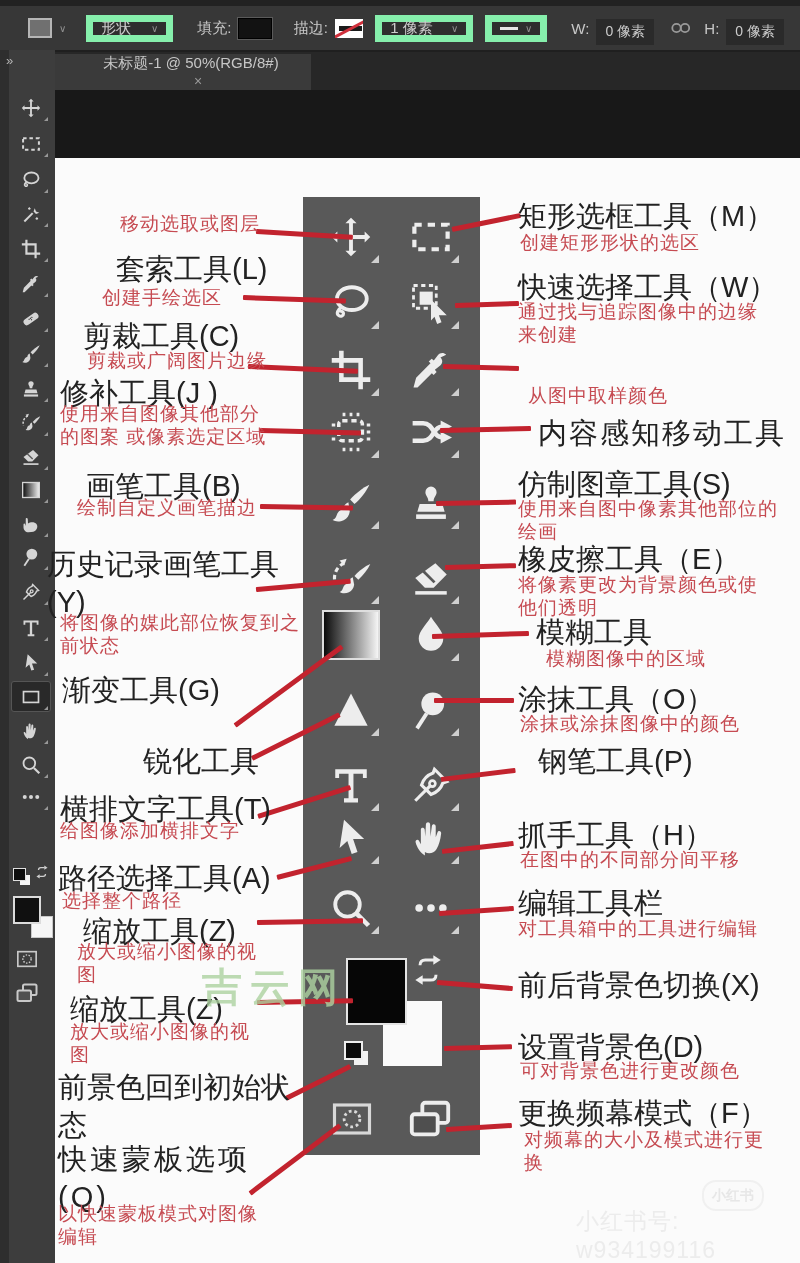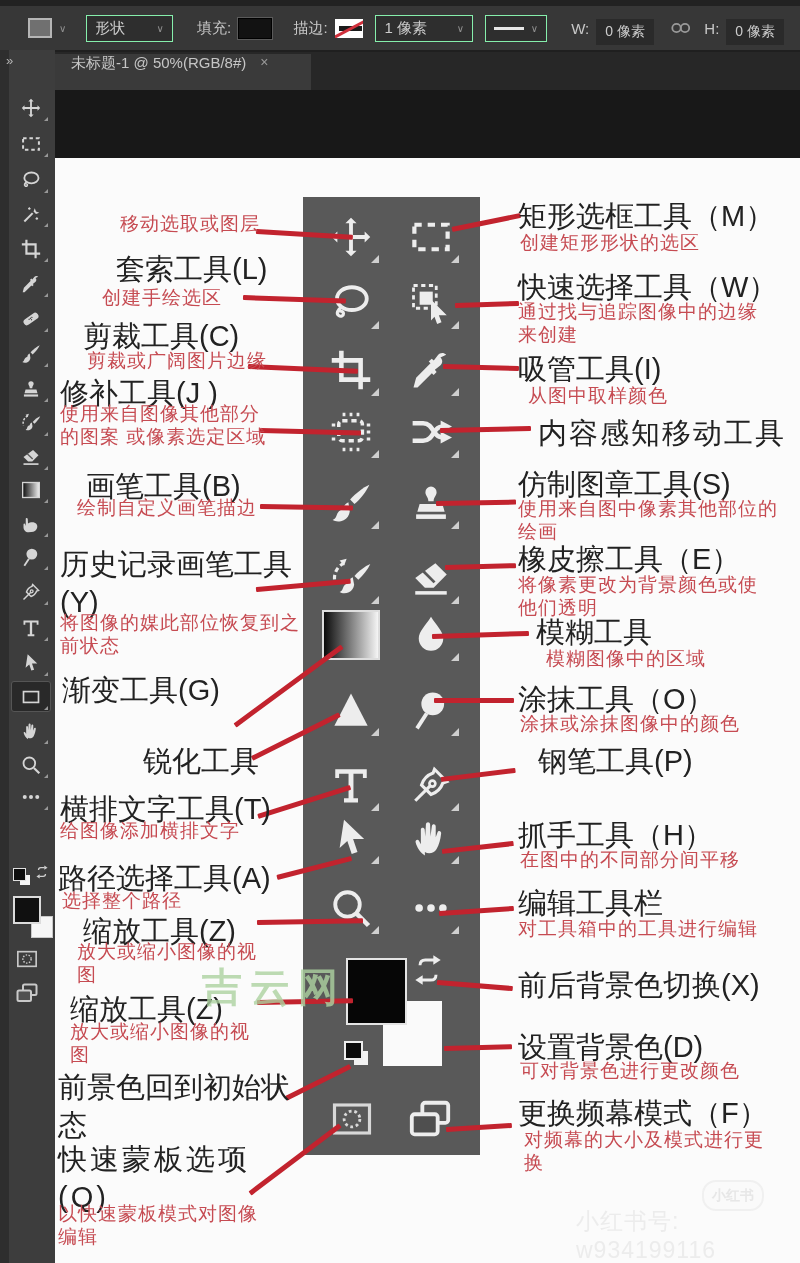--- a/index.html
+++ b/index.html
@@ -6,38 +6,38 @@
   #screen{position:relative;width:800px;height:1263px;background:#fbfbfb;overflow:hidden;
           font-family:"Liberation Sans",sans-serif;}
   
   .obar{position:absolute;left:0;top:0;width:800px;height:52px;background:#373737;
         border-top:6px solid #222;border-bottom:2px solid #1f1f1f;box-sizing:border-box;
         display:flex;align-items:center;padding-left:28px;}
   .olbl{color:#c8c8c8;font-size:15px;white-space:nowrap;}
   .chev{color:#909090;font-size:10px;margin-left:7px;}
   .tpw{display:flex;align-items:center;margin-right:20px;}
   .tpsq{width:20px;height:16px;background:#707070;border:2px solid #b5b5b5;display:inline-block;}
-  .dd{height:27px;background:#2e2e2e;border:1px solid #86efac;color:#cccccc;font-size:15px;
+  .dd{height:27px;background:#2e2e2e;border:7px solid #86efac;color:#cccccc;font-size:15px;
       display:flex;align-items:center;justify-content:space-between;padding:0 8px;box-sizing:border-box;}
   .dd1{width:92px;margin-right:24px;}
   .dd2{width:104px;margin-right:12px;}
   .dd3{width:62px;margin-right:24px;}
   .fillsw{width:34px;height:19px;background:#121212;border:1px solid #000;
           box-shadow:0 0 0 1px #5a5a5a;margin:0 22px 0 7px;display:inline-block;}
   .strokesw{position:relative;width:31px;height:19px;background:#fff;margin:0 12px 0 7px;display:inline-block;overflow:hidden;}
   .strokesw .sbar{position:absolute;left:4px;top:7px;width:23px;height:5px;background:#1b1b1b;}
   .strokesw .sslash{position:absolute;left:-3px;top:8px;width:38px;height:3px;background:#d0303c;transform:rotate(-28deg);}
   .wline{width:34px;height:3px;background:#e6e6e6;display:inline-block;}
   .ofield{background:#2a2a2a;color:#cccccc;font-size:14px;padding:4px 9px;margin:8px 16px 0 7px;white-space:nowrap;}
   .linkic{margin-right:14px;}
   
   .tabbar{position:absolute;left:0;top:52px;width:800px;height:38px;background:#272727;}
   .expand{position:absolute;left:6px;top:3px;color:#b4b4b4;font-size:13px;letter-spacing:-2px;}
   .tab{position:absolute;left:55px;top:2px;width:256px;height:36px;background:#3a3a3a;
-       color:#c6c6c6;font-size:15px;display:flex;align-items:flex-start;padding-left:16px;box-sizing:border-box;}
+       color:#c6c6c6;font-size:15px;display:flex;align-items:center;padding-left:16px;box-sizing:border-box;flex-direction:column;}
   .tab .close{color:#9a9a9a;margin-left:14px;font-size:14px;}
   
   .canvas{position:absolute;left:55px;top:90px;width:745px;height:68px;background:#181818;}
   .dock{position:absolute;left:0;top:50px;width:55px;height:1213px;background:#3d3d3d;}
   .dock::before{content:"";position:absolute;left:0;top:0;width:9px;height:100%;background:#2e2e2e;}
   .di{position:absolute;left:11px;width:40px;height:31px;display:flex;align-items:center;justify-content:center;}
   .di::after{content:"";position:absolute;right:3px;bottom:2px;width:0;height:0;
              border-left:4px solid transparent;border-bottom:4px solid #989898;}
   .di.sel{background:#292929;border-radius:3px;box-shadow:inset 0 0 0 1px #555;}
   .ic{width:20px;height:20px;color:#d5d5d5;}
@@ -560,21 +560,21 @@
   <div class="as" style="left:120px;top:213px">移动选取或图层</div>
   <div class="at" style="left:116px;top:250px">套索工具(L)</div>
   <div class="as" style="left:102px;top:287px">创建手绘选区</div>
   <div class="at" style="left:83px;top:317px">剪裁工具(C)</div>
   <div class="as" style="left:87px;top:350px">剪裁或广阔图片边缘</div>
   <div class="at" style="left:60px;top:374px">修补工具(J )</div>
   <div class="as" style="left:60px;top:403px">使用来自图像其他部分
 的图案 或像素选定区域</div>
   <div class="at" style="left:86px;top:467px">画笔工具(B)</div>
   <div class="as" style="left:77px;top:497px">绘制自定义画笔描边</div>
-  <div class="at" style="left:60px;top:545px">历史记录画笔工具
+  <div class="at" style="left:47px;top:545px">历史记录画笔工具
 (Y)</div>
   <div class="as" style="left:60px;top:612px">将图像的媒此部位恢复到之
 前状态</div>
   <div class="at" style="left:62px;top:671px">渐变工具(G)</div>
   <div class="at" style="left:60px;top:790px">横排文字工具(T)</div>
   <div class="at" style="left:143px;top:742px">锐化工具</div>
   <div class="as" style="left:60px;top:820px">给图像添加横排文字</div>
   <div class="at" style="left:58px;top:859px">路径选择工具(A)</div>
   <div class="as" style="left:62px;top:890px">选择整个路径</div>
   <div class="at" style="left:83px;top:912px">缩放工具(Z)</div>
@@ -588,21 +588,20 @@
   <div class="at" style="left:58px;top:1068px">前景色回到初始状
 态</div>
   <div class="as" style="left:58px;top:1203px">以快速蒙板模式对图像
 编辑</div>
 
   <div class="at" style="left:518px;top:197px">矩形选框工具（M）</div>
   <div class="as" style="left:520px;top:232px">创建矩形形状的选区</div>
   <div class="at" style="left:518px;top:268px">快速选择工具（W）</div>
   <div class="as" style="left:518px;top:301px">通过找与追踪图像中的边缘
 来创建</div>
-  <div class="at" style="left:518px;top:350px">吸管工具(I)</div>
   <div class="as" style="left:528px;top:385px">从图中取样颜色</div>
   <div class="at ls2" style="left:538px;top:414px">内容感知移动工具</div>
   <div class="at" style="left:518px;top:465px">仿制图章工具(S)</div>
   <div class="as" style="left:518px;top:498px">使用来自图中像素其他部位的
 绘画</div>
   <div class="at" style="left:518px;top:540px">橡皮擦工具（E）</div>
   <div class="as" style="left:518px;top:574px">将像素更改为背景颜色或使
 他们透明</div>
   <div class="at" style="left:536px;top:613px">模糊工具</div>
   <div class="as" style="left:546px;top:648px">模糊图像中的区域</div>

